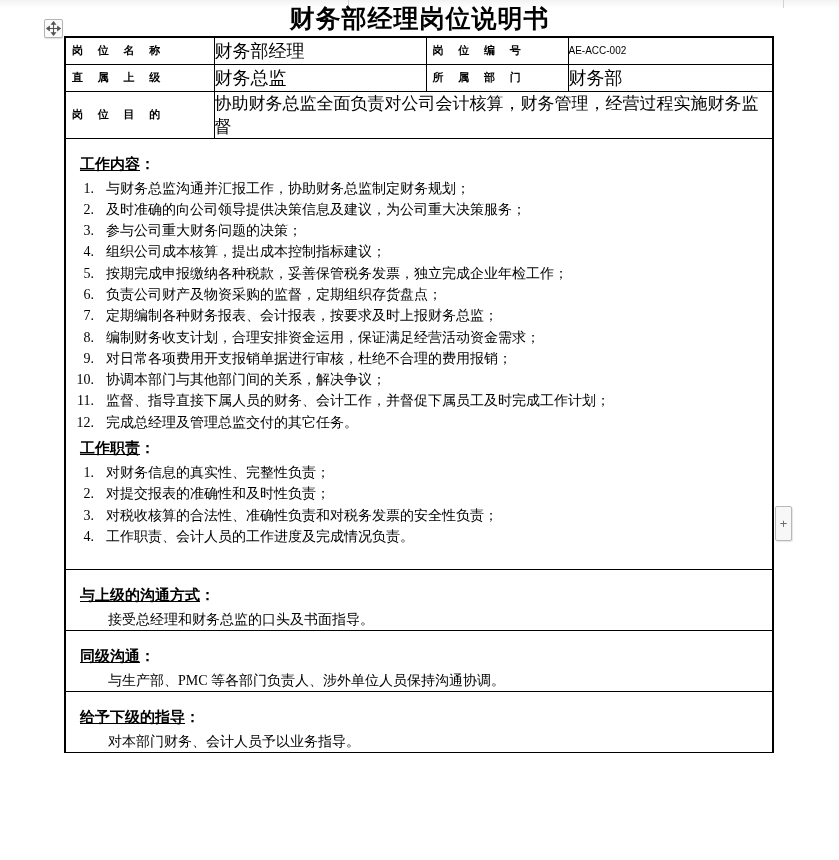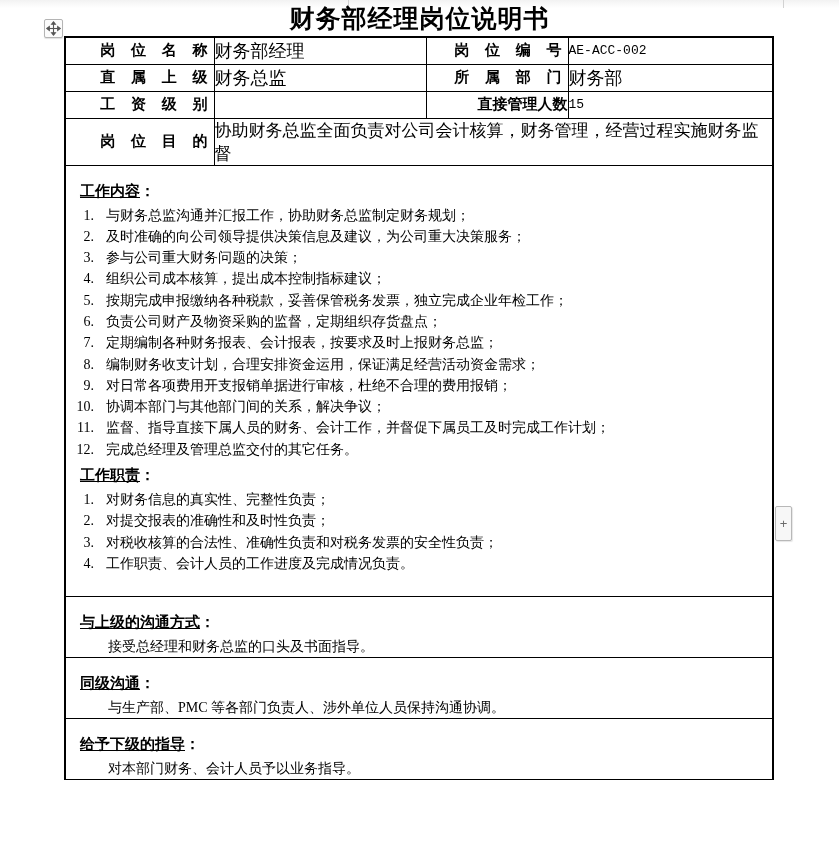--- a/index.html
+++ b/index.html
@@ -89,38 +89,38 @@
     padding: 0;
     vertical-align: middle;
     color: #000;
   }
   .doc-table .outer-l { border-left-width: 2px; }
   .doc-table .outer-r { border-right-width: 2px; }
   .doc-table tr.first-row td { border-top-width: 2px; }
 
   
   .lbl {
-    text-align: right;
+    text-align: left;
     font-weight: bold;
-    font-size: 15px;
+    font-size: 11px;
     height: 27px;
     font-family: "Liberation Serif", "DejaVu Serif", serif;
   }
   .lbl-spaced { letter-spacing: 6px; text-indent: 6px; }
   .lbl-tight  { letter-spacing: 0px; }
   .val {
     text-align: left;
     font-size: 18px;
     height: 27px;
     padding-left: 8px;
     font-family: "Liberation Serif", "DejaVu Serif", serif;
   }
   .val-mono {
-    font-family: Liberation Mono, monospace;
-    font-size: 13px;
+    font-family: Liberation Sans, sans-serif;
+    font-size: 10px;
   }
   .val-purpose {
     text-align: left;
     font-size: 17px;
     height: 27px;
     padding-left: 10px;
   }
 
   
   .sec-cell {
@@ -235,26 +235,20 @@
         <td class="val val-mono outer-r">AE-ACC-002</td>
       </tr>
 
       <tr>
         <td class="lbl lbl-spaced outer-l">直 属 上 级</td>
         <td class="val">财务总监</td>
         <td class="lbl lbl-spaced">所 属 部 门</td>
         <td class="val outer-r">财务部</td>
       </tr>
 
-      <tr>
-        <td class="lbl lbl-spaced outer-l">工 资 级 别</td>
-        <td class="val"></td>
-        <td class="lbl lbl-tight">直接管理人数</td>
-        <td class="val val-mono outer-r">15</td>
-      </tr>
 
       <tr>
         <td class="lbl lbl-spaced outer-l">岗 位 目 的</td>
         <td class="val-purpose outer-r" colspan="3">协助财务总监全面负责对公司会计核算，财务管理，经营过程实施财务监督</td>
       </tr>
 
       <tr>
         <td class="sec-cell outer-l outer-r" colspan="4">
 
           <span class="sec-head"><span>工作内容</span><span class="colon">：</span></span>

